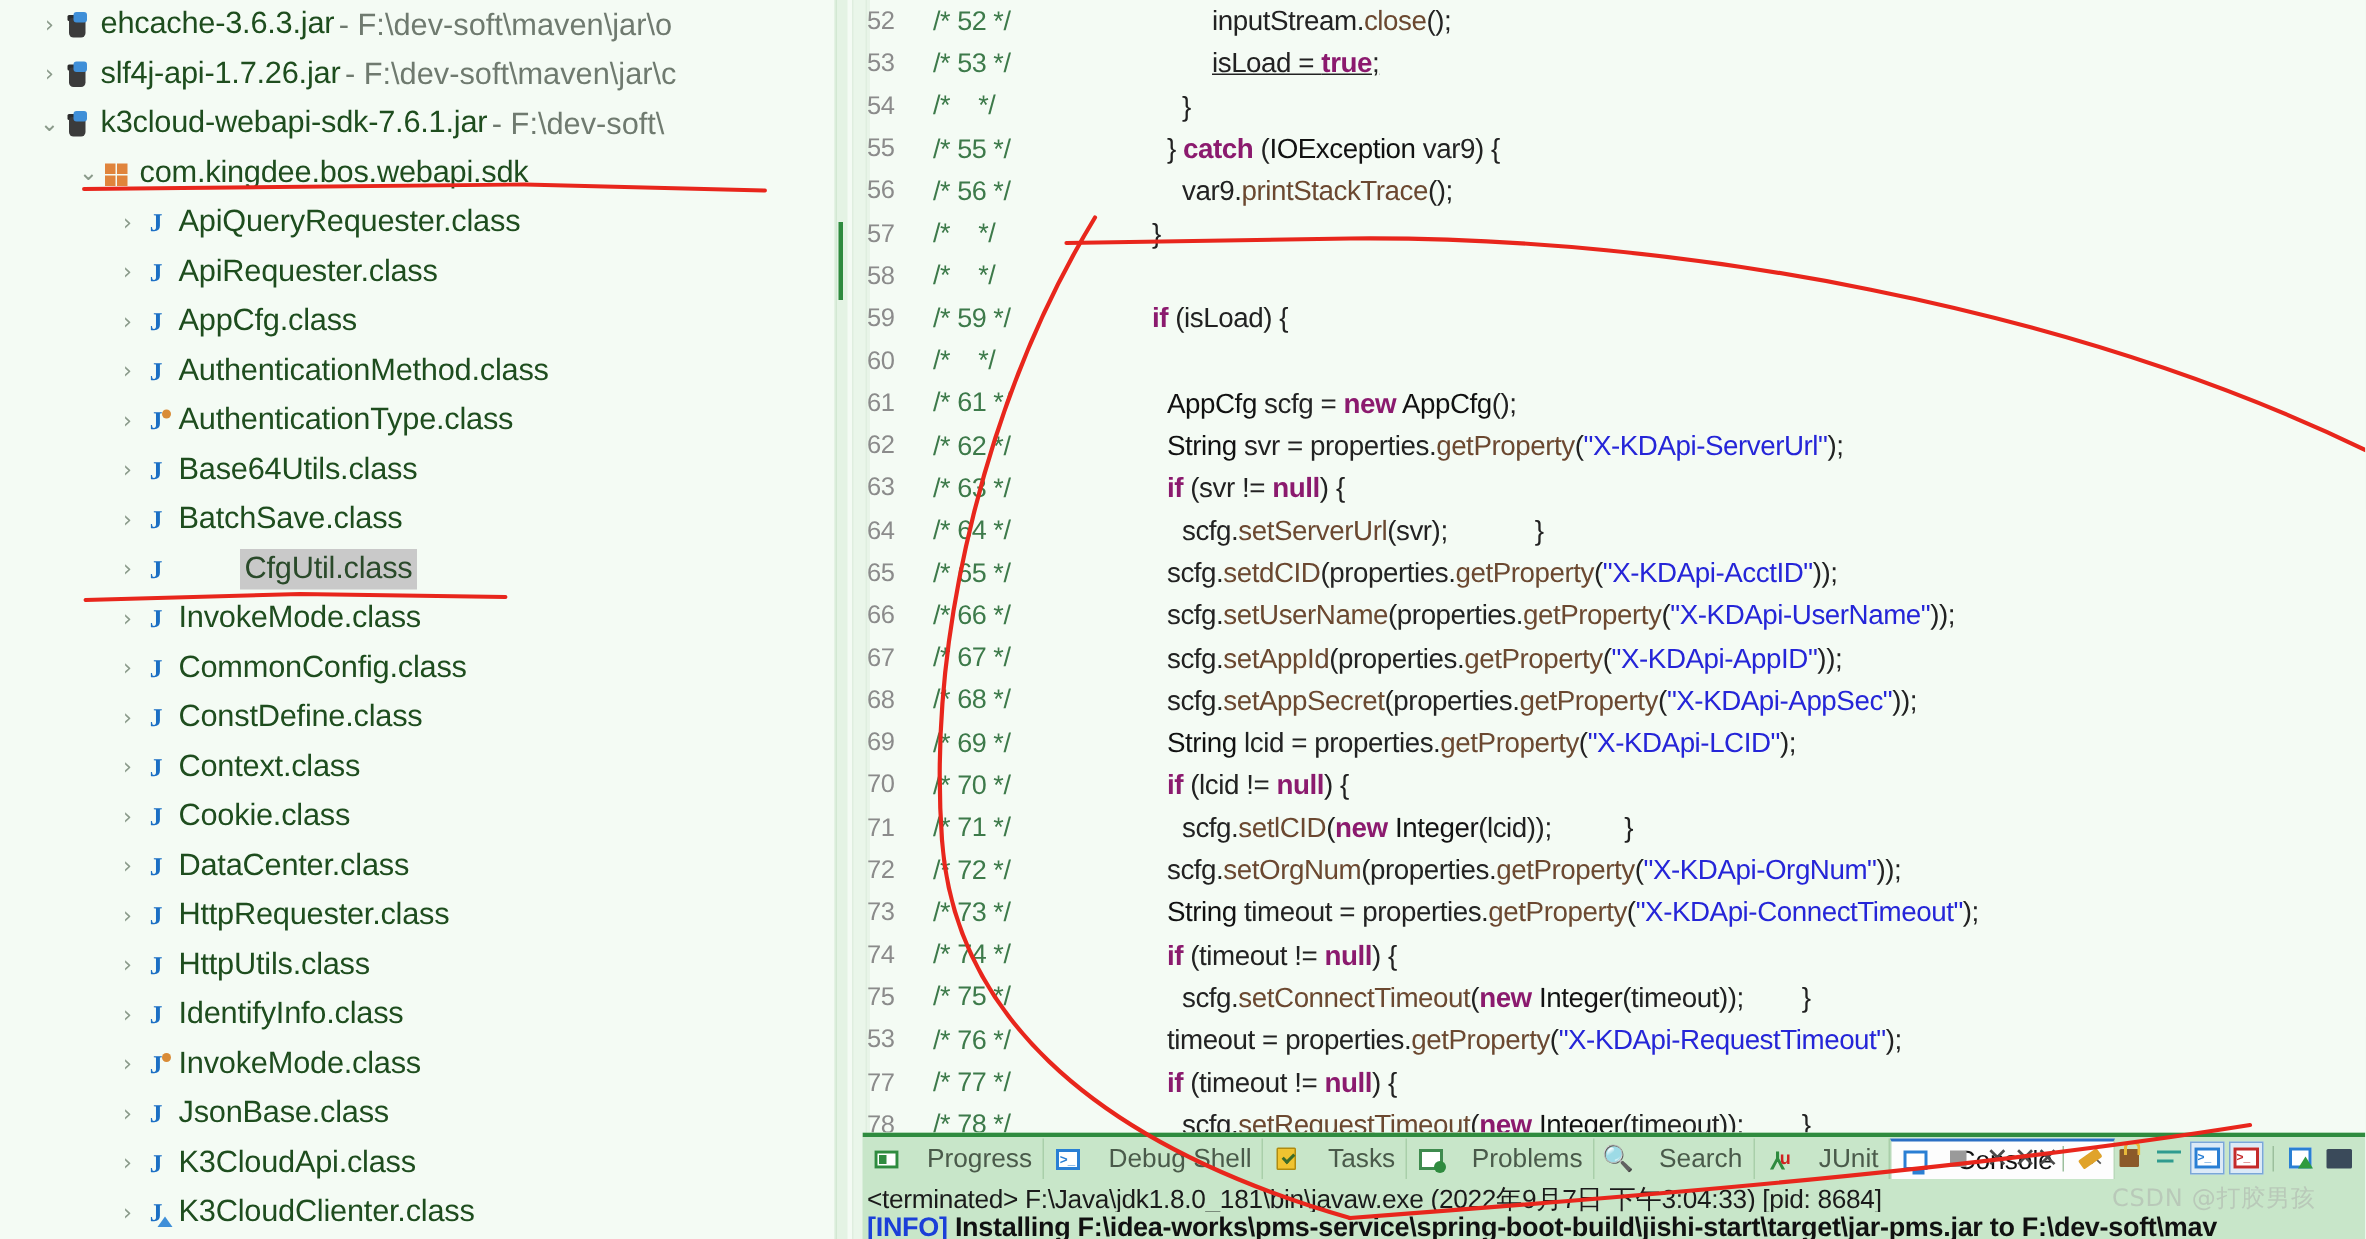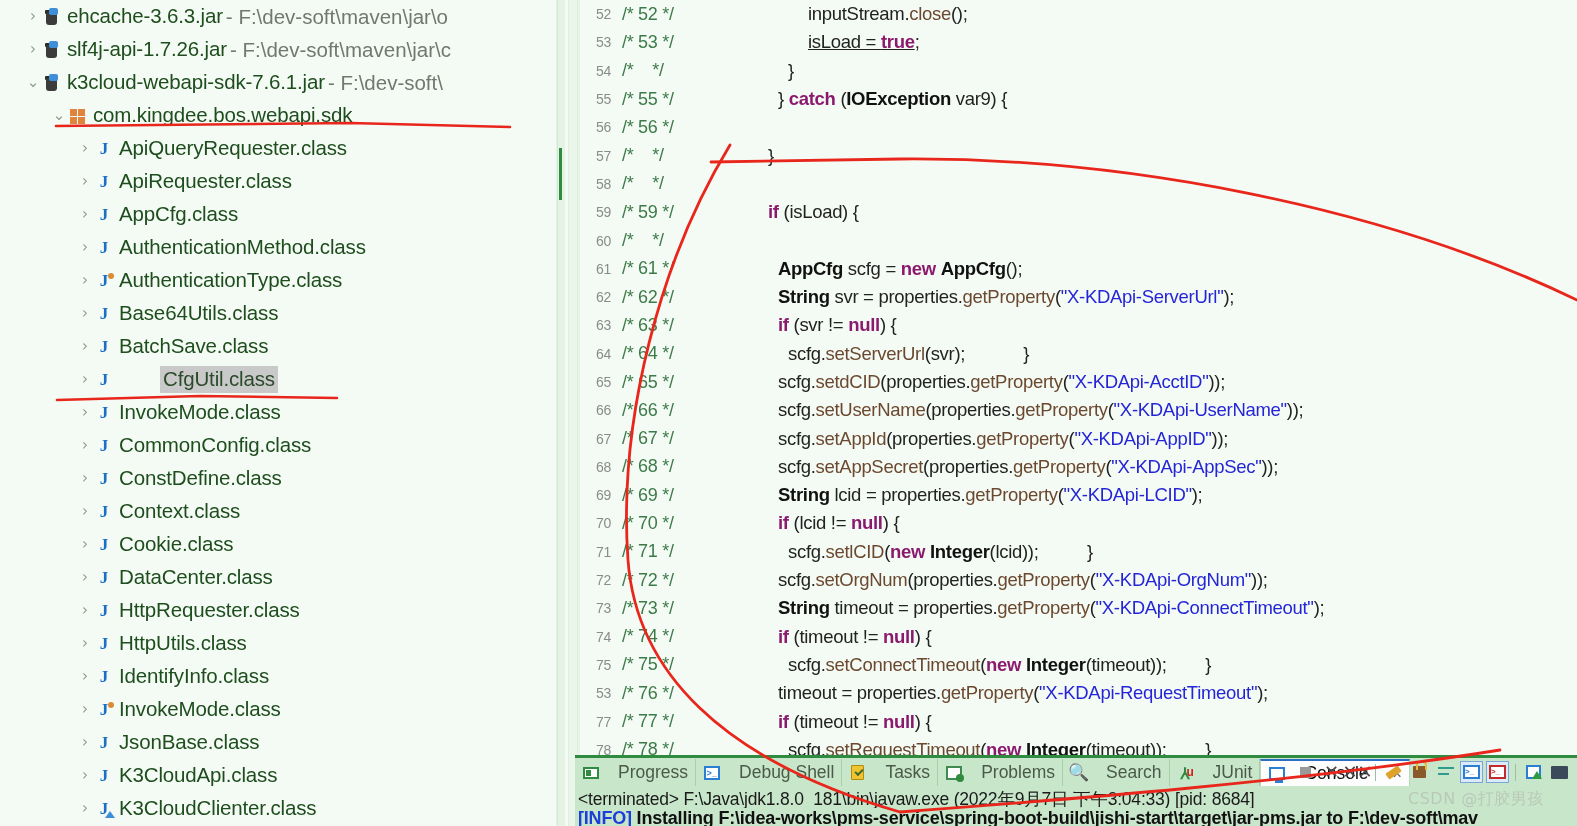--- a/index.html
+++ b/index.html
@@ -151,34 +151,33 @@
     height: 28.3px;
     display: flex;
     align-items: center;
     white-space: pre;
     font-size: 18.5px;
     font-family: "Liberation Sans", sans-serif;
     letter-spacing: -0.3px;
   }
   .ln {
     width: 38px; min-width: 38px;
-    text-align: right;
     color: #8b8b8b;
-    font-size: 14px;
+    font-size: 17px;
     padding-right: 5px;
   }
   .cmt {
     width: 82px; min-width: 82px;
     color: #3d7a4a;
     font-size: 18px;
     padding-left: 6px;
   }
   .code { color: #222; }
   .k  { color: #8b1a6e; font-weight: bold; }      
-  .ty { color: #111; font-weight: bold; margin-top: 32px; }          
+  .ty { color: #111; font-weight: normal; margin-top: 32px; }          
   .s  { color: #2525d8; }                          
   .m  { color: #6b4830; }                          
   .p  { color: #222; }
 
   
   #code-gutter-line {
     position: absolute;
     left: 0; top: 0; width: 2px; height: 755px;
     background: #e8f4e8;
   }
@@ -522,21 +521,21 @@
 
   <div id="v-split"></div>
 
   <div id="editor">
     <div id="code-gutter-line"></div>
     <div id="code-rows">
         <div class="code-row"><span class="ln">52</span><span class="cmt">/* 52 */</span><span class="code" style="padding-left: 110px;"><span class="p">inputStream</span><span class="p">.</span><span class="m">close</span><span class="p">();</span></span></div>
         <div class="code-row"><span class="ln">53</span><span class="cmt">/* 53 */</span><span class="code" style="padding-left: 110px; text-decoration: underline;"><span class="p">isLoad = </span><span class="k">true</span><span class="p">;</span></span></div>
         <div class="code-row"><span class="ln">54</span><span class="cmt">/*    */</span><span class="code" style="padding-left: 90px;"><span class="p">}</span></span></div>
         <div class="code-row"><span class="ln">55</span><span class="cmt">/* 55 */</span><span class="code" style="padding-left: 80px;"><span class="p">} </span><span class="k">catch</span><span class="p"> (</span><span class="ty">IOException</span><span class="p"> var9) {</span></span></div>
-        <div class="code-row"><span class="ln">56</span><span class="cmt">/* 56 */</span></div>
+        <div class="code-row"><span class="ln">56</span><span class="cmt">/* 56 */</span><span class="code" style="padding-left: 90px;"><span class="p">var9</span><span class="p">.</span><span class="m">printStackTrace</span><span class="p">();</span></span></div>
         <div class="code-row"><span class="ln">57</span><span class="cmt">/*    */</span><span class="code" style="padding-left: 70px;"><span class="p">}</span></span></div>
         <div class="code-row"><span class="ln">58</span><span class="cmt">/*    */</span><span class="code" style="padding-left: 70px;"><span class="p"></span></span></div>
         <div class="code-row"><span class="ln">59</span><span class="cmt">/* 59 */</span><span class="code" style="padding-left: 70px;"><span class="k">if</span><span class="p"> (isLoad) {</span></span></div>
         <div class="code-row"><span class="ln">60</span><span class="cmt">/*    */</span><span class="code" style="padding-left: 70px;"><span class="p"></span></span></div>
         <div class="code-row"><span class="ln">61</span><span class="cmt">/* 61 */</span><span class="code" style="padding-left: 80px;"><span class="ty">AppCfg</span><span class="p"> scfg = </span><span class="k">new</span><span class="p"> </span><span class="ty">AppCfg</span><span class="p">();</span></span></div>
         <div class="code-row"><span class="ln">62</span><span class="cmt">/* 62 */</span><span class="code" style="padding-left: 80px;"><span class="ty">String</span><span class="p"> svr = properties</span><span class="p">.</span><span class="m">getProperty</span><span class="p">(</span><span class="s">"X-KDApi-ServerUrl"</span><span class="p">);</span></span></div>
         <div class="code-row"><span class="ln">63</span><span class="cmt">/* 63 */</span><span class="code" style="padding-left: 80px;"><span class="k">if</span><span class="p"> (svr != </span><span class="k">null</span><span class="p">) {</span></span></div>
         <div class="code-row"><span class="ln">64</span><span class="cmt">/* 64 */</span><span class="code" style="padding-left: 90px;"><span class="p">scfg</span><span class="p">.</span><span class="m">setServerUrl</span><span class="p">(svr);            }</span></span></div>
         <div class="code-row"><span class="ln">65</span><span class="cmt">/* 65 */</span><span class="code" style="padding-left: 80px;"><span class="p">scfg</span><span class="p">.</span><span class="m">setdCID</span><span class="p">(properties</span><span class="p">.</span><span class="m">getProperty</span><span class="p">(</span><span class="s">"X-KDApi-AcctID"</span><span class="p">));</span></span></div>
         <div class="code-row"><span class="ln">66</span><span class="cmt">/* 66 */</span><span class="code" style="padding-left: 80px;"><span class="p">scfg</span><span class="p">.</span><span class="m">setUserName</span><span class="p">(properties</span><span class="p">.</span><span class="m">getProperty</span><span class="p">(</span><span class="s">"X-KDApi-UserName"</span><span class="p">));</span></span></div>

